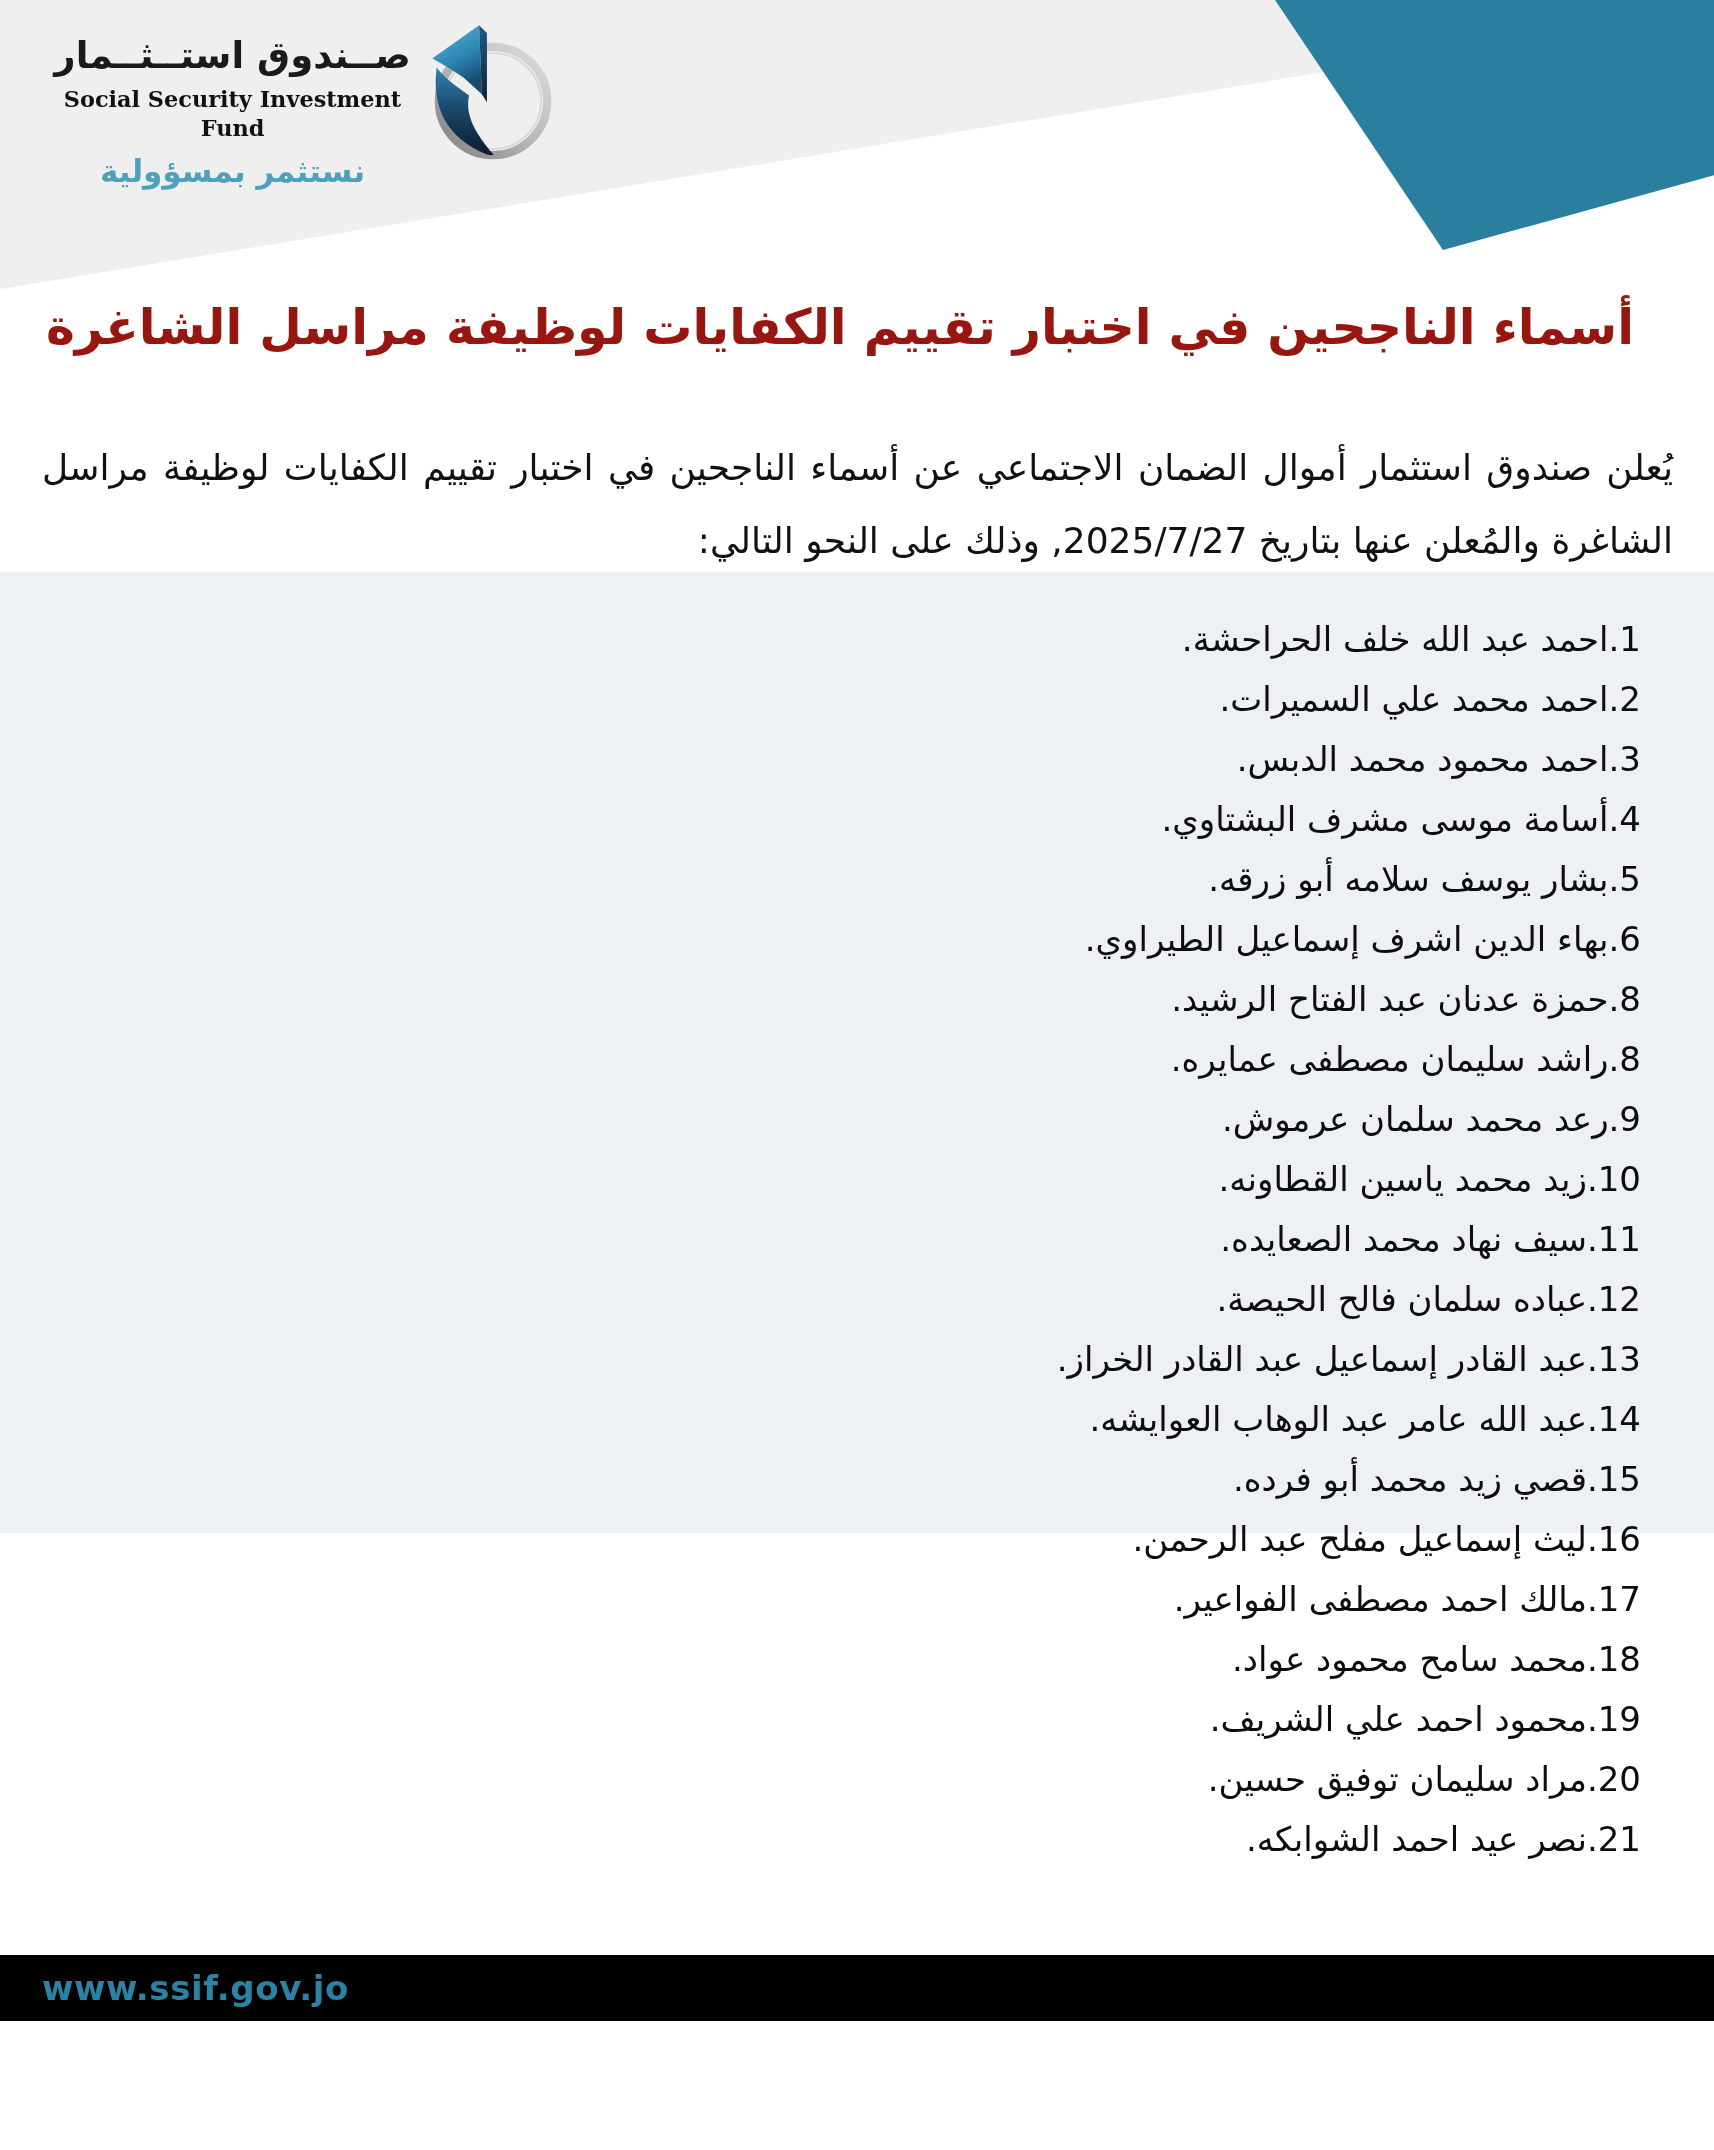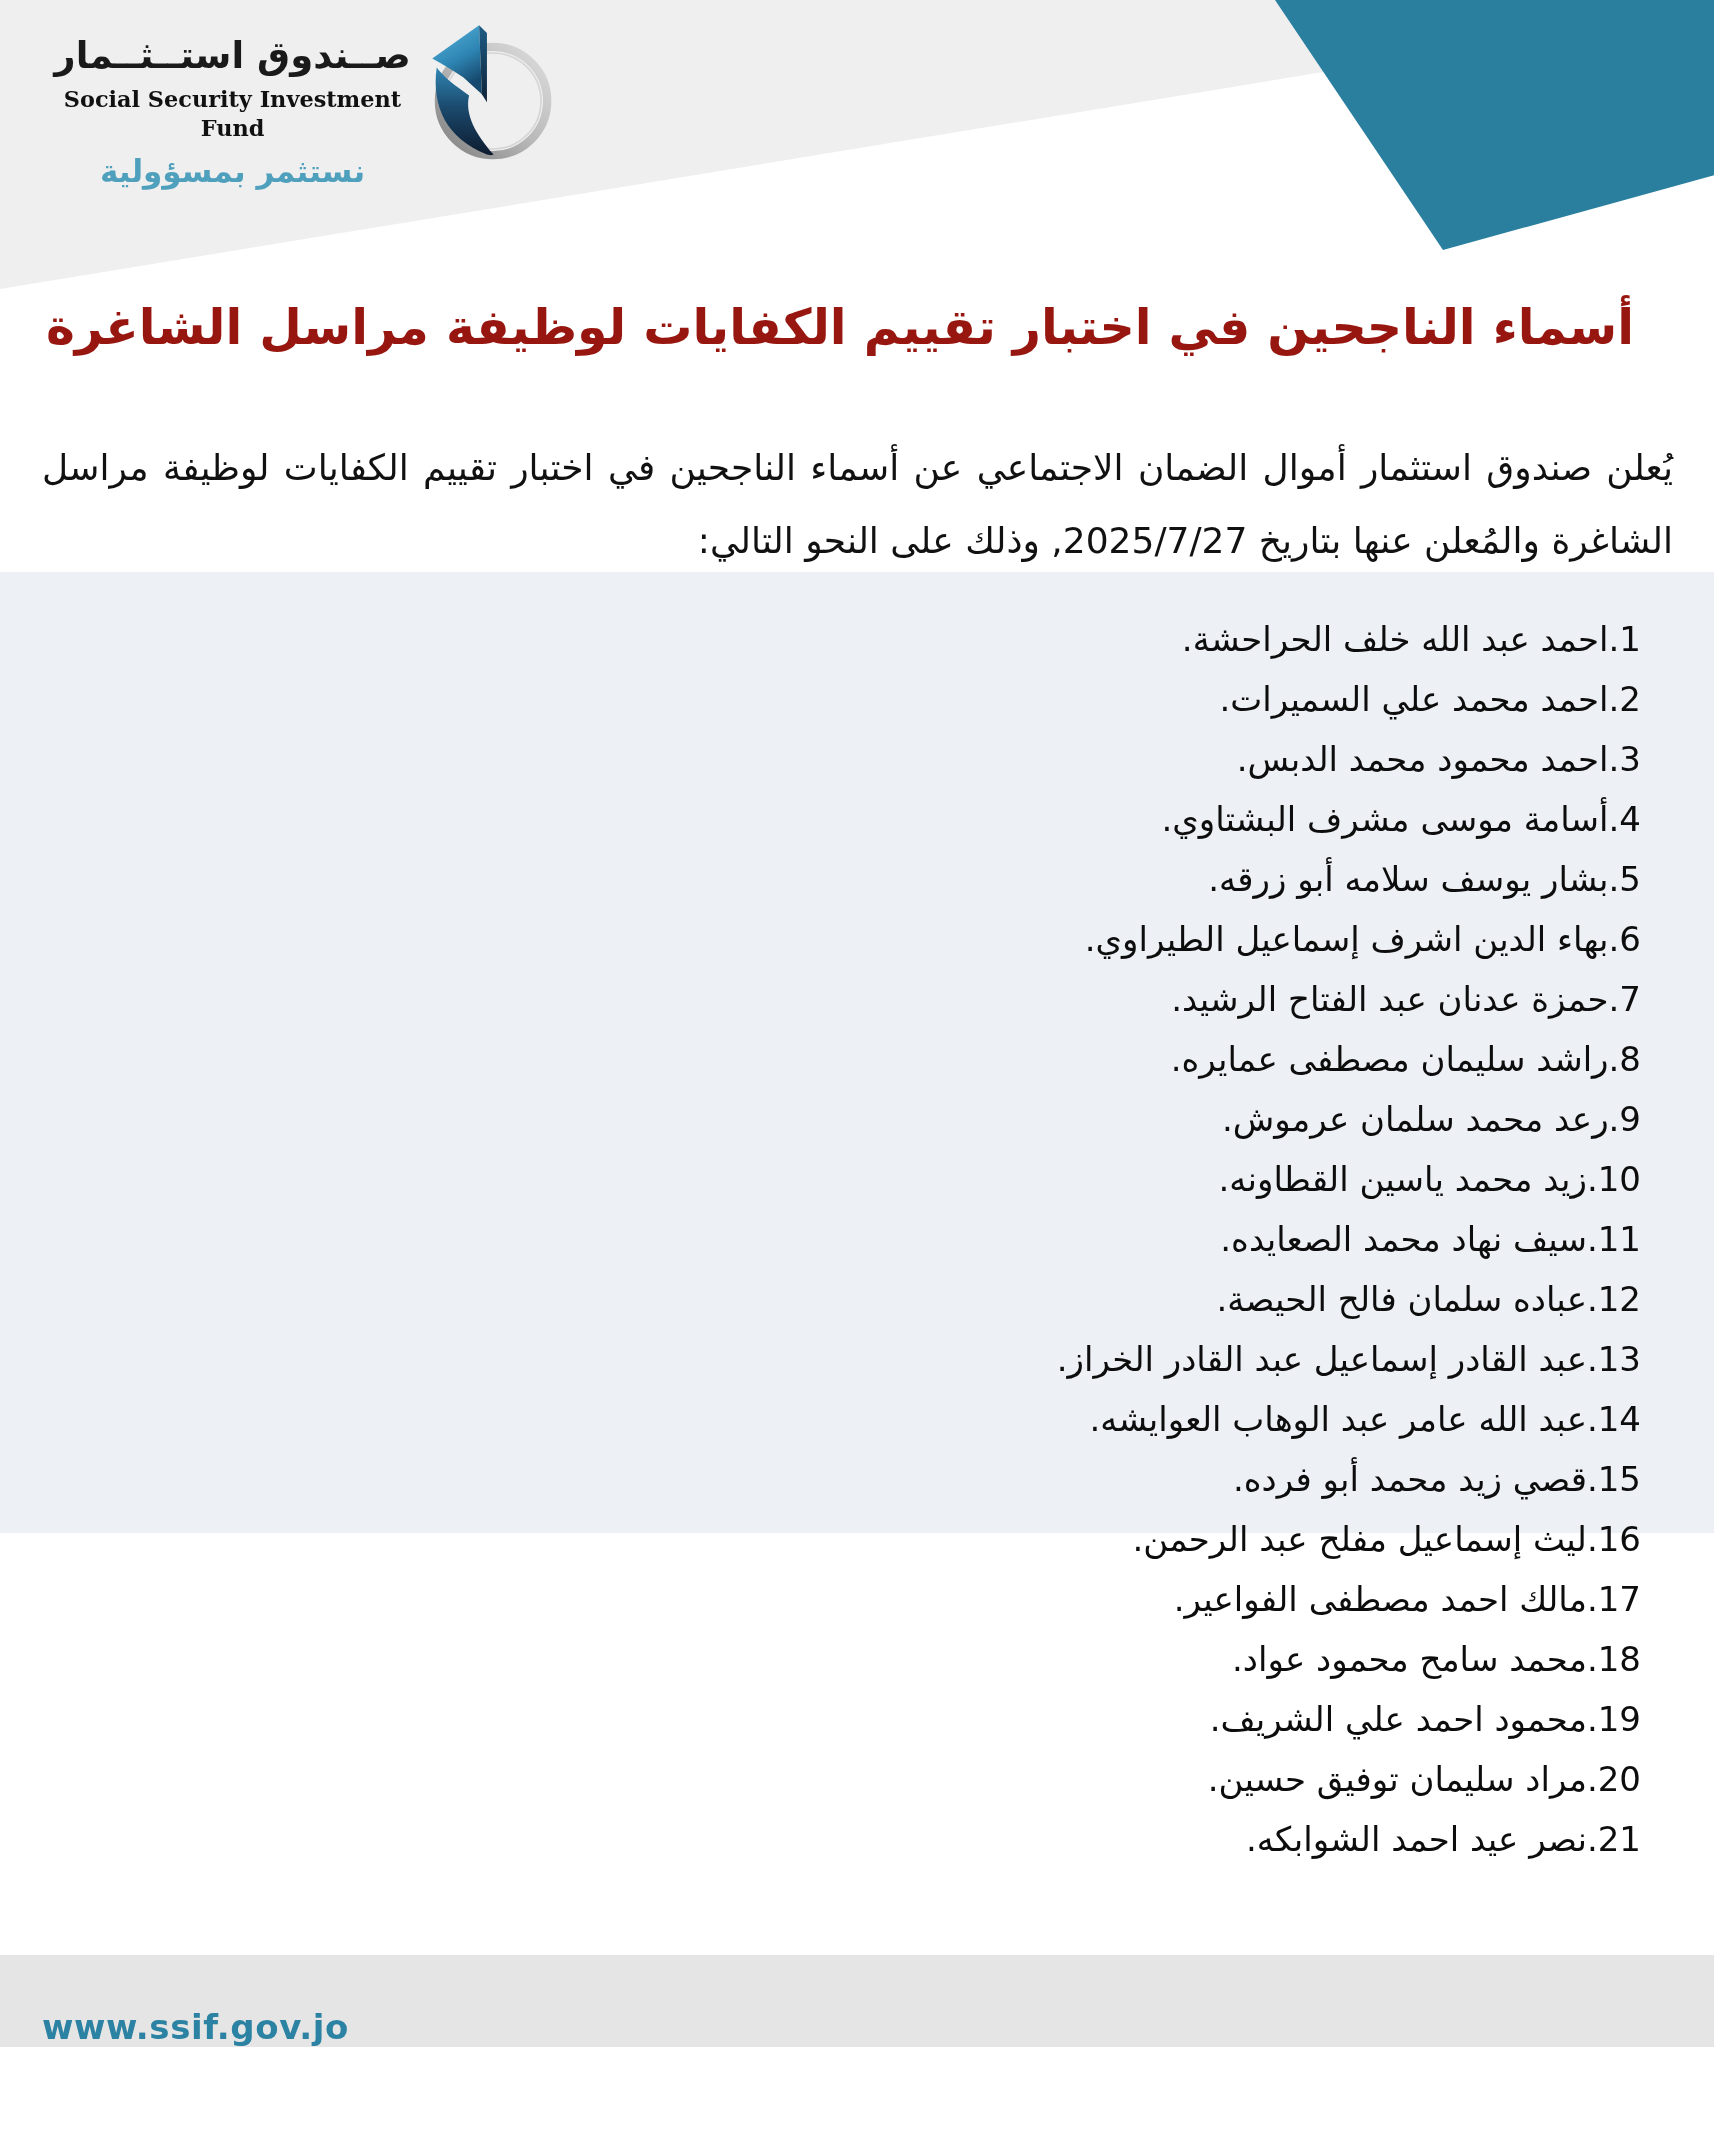--- a/index.html
+++ b/index.html
@@ -55,22 +55,22 @@
     position:absolute;left:0;top:572px;width:1715px;height:961px;z-index:3;
     background:#edf0f4;box-sizing:border-box;
     padding:37px 74px 0 74px;direction:rtl;
   }
   .name-row{
     font-size:34px;line-height:60px;color:#0d0d0d;font-weight:500;
     text-align:right;direction:rtl;white-space:nowrap;
   }
   
   .footer-bar{
-    position:absolute;left:0;top:1955px;width:1715px;height:92px;z-index:3;
-    background:#e5e5e5;display:flex;align-items:flex-end;
+    position:absolute;left:0;top:1955px;width:1715px;height:66px;z-index:3;
+    background:#000000;display:flex;align-items:center;
   }
   .footer-url{
     margin-left:42px;font-size:34px;font-weight:700;color:#2b82a2;
     font-family:"DejaVu Sans",sans-serif;letter-spacing:0.6px;
   }
 </style>
 </head>
 <body>
 
 <div class="header-gray"></div>
@@ -119,21 +119,21 @@
   <div class="intro-line2">الشاغرة  والمُعلن عنها  بتاريخ 2025/7/27, وذلك على النحو التالي:</div>
 </div>
 
 <div class="names-panel">
     <div class="name-row" dir="rtl">1.احمد عبد الله خلف الحراحشة.</div>
     <div class="name-row" dir="rtl">2.احمد محمد علي السميرات.</div>
     <div class="name-row" dir="rtl">3.احمد محمود محمد الدبس.</div>
     <div class="name-row" dir="rtl">4.أسامة موسى مشرف البشتاوي.</div>
     <div class="name-row" dir="rtl">5.بشار يوسف سلامه أبو زرقه.</div>
     <div class="name-row" dir="rtl">6.بهاء الدين اشرف إسماعيل الطيراوي.</div>
-    <div class="name-row" dir="rtl">7.حمزة عدنان عبد الفتاح الرشيد.</div>
+    <div class="name-row" dir="rtl">8.حمزة عدنان عبد الفتاح الرشيد.</div>
     <div class="name-row" dir="rtl">8.راشد سليمان مصطفى عمايره.</div>
     <div class="name-row" dir="rtl">9.رعد محمد سلمان عرموش.</div>
     <div class="name-row" dir="rtl">10.زيد محمد ياسين القطاونه.</div>
     <div class="name-row" dir="rtl">11.سيف نهاد محمد الصعايده.</div>
     <div class="name-row" dir="rtl">12.عباده سلمان فالح الحيصة.</div>
     <div class="name-row" dir="rtl">13.عبد القادر إسماعيل عبد القادر الخراز.</div>
     <div class="name-row" dir="rtl">14.عبد الله عامر عبد الوهاب العوايشه.</div>
     <div class="name-row" dir="rtl">15.قصي زيد محمد أبو فرده.</div>
     <div class="name-row" dir="rtl">16.ليث إسماعيل مفلح عبد الرحمن.</div>
     <div class="name-row" dir="rtl">17.مالك احمد مصطفى الفواعير.</div>

